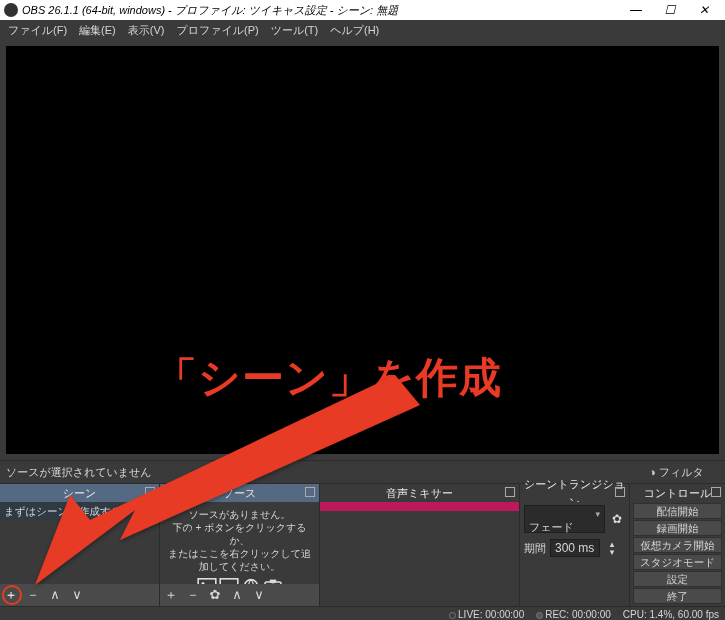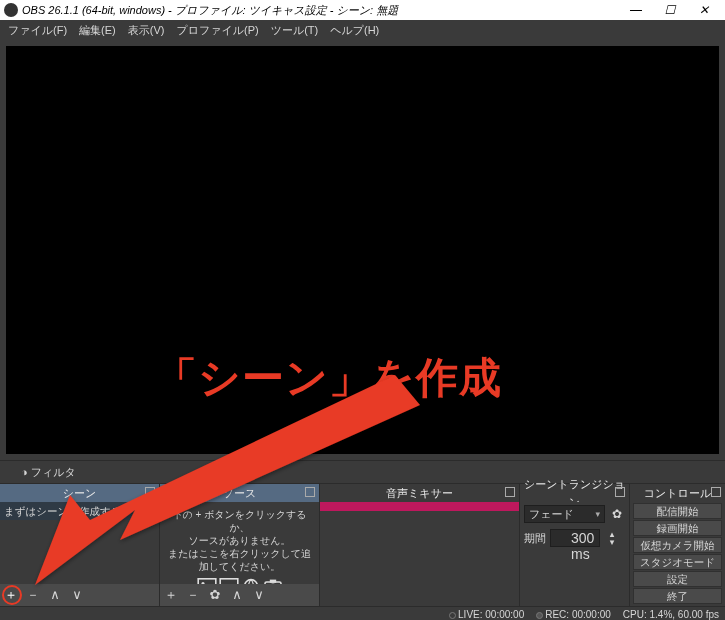--- a/index.html
+++ b/index.html
@@ -157,35 +157,35 @@
 
   
   .transrow { display:flex;align-items:center;padding:3px 4px;gap:4px; font-size:11px;}
   .select {
     flex:1;
     background:#2b2b2b;
     border:1px solid #1e1e1e;
     color:#d6d6d6;
     height:18px;
     line-height:16px;
-    padding:0 4px;
+    padding:13px 4px;
     font-size:11px;
     position:relative;
   }
   .select::after { content:"▾"; position:absolute; right:4px; top:0; line-height:16px; font-size:9px;color:#aaa;}
   .gearbtn { width:16px;height:16px;color:#d6d6d6; cursor:pointer; display:inline-flex;align-items:center;justify-content:center; font-size:12px;}
   .msinput {
     width:50px;
     background:#2b2b2b;
     border:1px solid #1e1e1e;
     color:#d6d6d6;
     height:18px;
     line-height:16px;
-    padding:0 20px;
-    font-size:14px;
+    padding:0 4px;
+    font-size:12px;
   }
   
   .ctrlbtn {
     display:block;
     margin:1px 3px;
     background:#4a4a4a;
     border:1px solid #303030;
     height:16px;
     line-height:14px;
     text-align:center;
@@ -240,20 +240,21 @@
   <span class="item">プロファイル(P)</span>
   <span class="item">ツール(T)</span>
   <span class="item">ヘルプ(H)</span>
 </div>
 
 <div class="preview-wrap">
   <div class="preview"></div>
 </div>
 
 <div class="srcbar">
+  <span class="msg">ソースが選択されていません</span>
   <span class="filterbtn">
     <span style="margin-right:3px;">◑</span><span>フィルタ</span>
   </span>
 </div>
 
 <div class="docks">
 
   <div class="dock scenes">
     <div class="dockhead">
       <span>シーン</span>
@@ -271,22 +272,22 @@
     </div>
   </div>
 
   <div class="dock sources">
     <div class="dockhead">
       <span>ソース</span>
       <span class="popicon"></span>
     </div>
     <div class="dockbody">
       <div class="sourceshint">
+        <div>ソースがありません。</div>
         <div>下の + ボタンをクリックするか、</div>
-        <div>ソースがありません。</div>
         <div>またはここを右クリックして追加してください。</div>
       </div>
       <div class="sourceicons">
         <svg class="srcicon" viewBox="0 0 24 20">
             <rect x="1" y="1" width="22" height="18" fill="none" stroke="#ddd" stroke-width="2"></rect>
             <circle cx="7" cy="7" r="2" fill="#ddd"></circle>
             <path d="M2 17 L9 10 L14 14 L18 9 L23 17 Z" fill="#ddd"></path>
           </svg>
         <svg class="srcicon" viewBox="0 0 24 20">
             <rect x="1" y="1" width="22" height="14" fill="none" stroke="#ddd" stroke-width="2"></rect>

